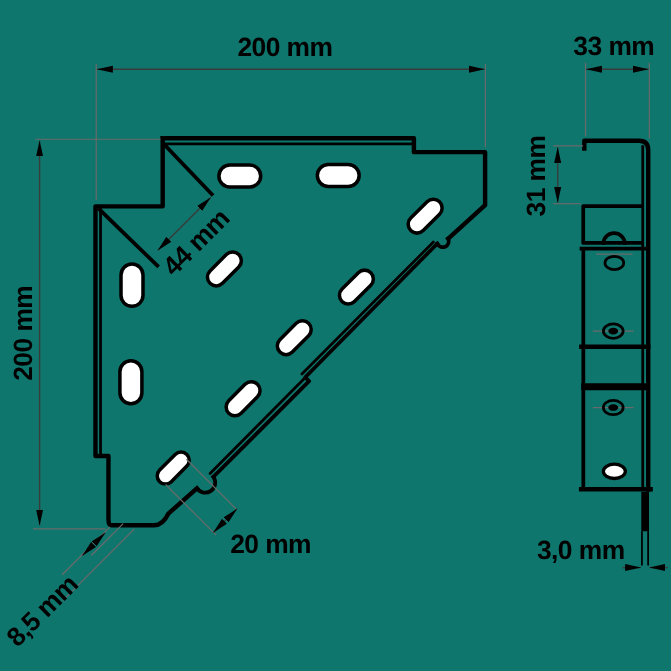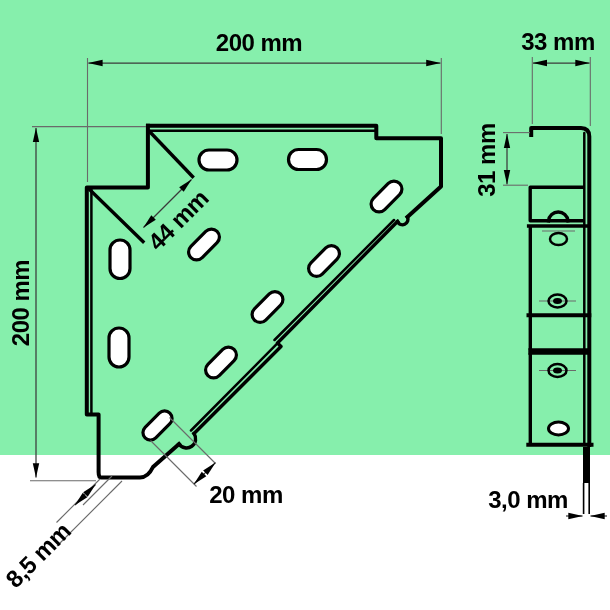--- a/index.html
+++ b/index.html
@@ -1,16 +1,16 @@
 <!DOCTYPE html>
 <html><head>
 <meta charset="utf-8">
 <style>
   html,body{margin:0;padding:0;background:#ffffff;width:610px;height:610px;overflow:hidden;}
-  .canvas-wrap{width:610px;height:455px;background:#86efac;}
+  .canvas-wrap{width:610px;height:610px;background:#0f766e;}
   svg{display:block;}
   .thick{stroke:#000;fill:none;stroke-width:3.4;stroke-linejoin:round;stroke-linecap:square;}
   .thick4{stroke:#000;fill:none;stroke-width:4;stroke-linejoin:round;stroke-linecap:square;}
   .med{stroke:#000;fill:none;stroke-width:2.5;stroke-linecap:round;}
   .slot{stroke:#000;fill:#fff;stroke-width:3.2;}
   .dim{stroke:#3a3a3a;fill:none;stroke-width:1.25;}
   .dimext{stroke:#6a6a6a;fill:none;stroke-width:1.1;}
   .dim-label{font-family:"Liberation Sans","DejaVu Sans",sans-serif;font-size:24px;font-weight:bold;fill:#000;letter-spacing:-0.5px;}
   .holefill{fill:#000;stroke:none;}
 </style>

